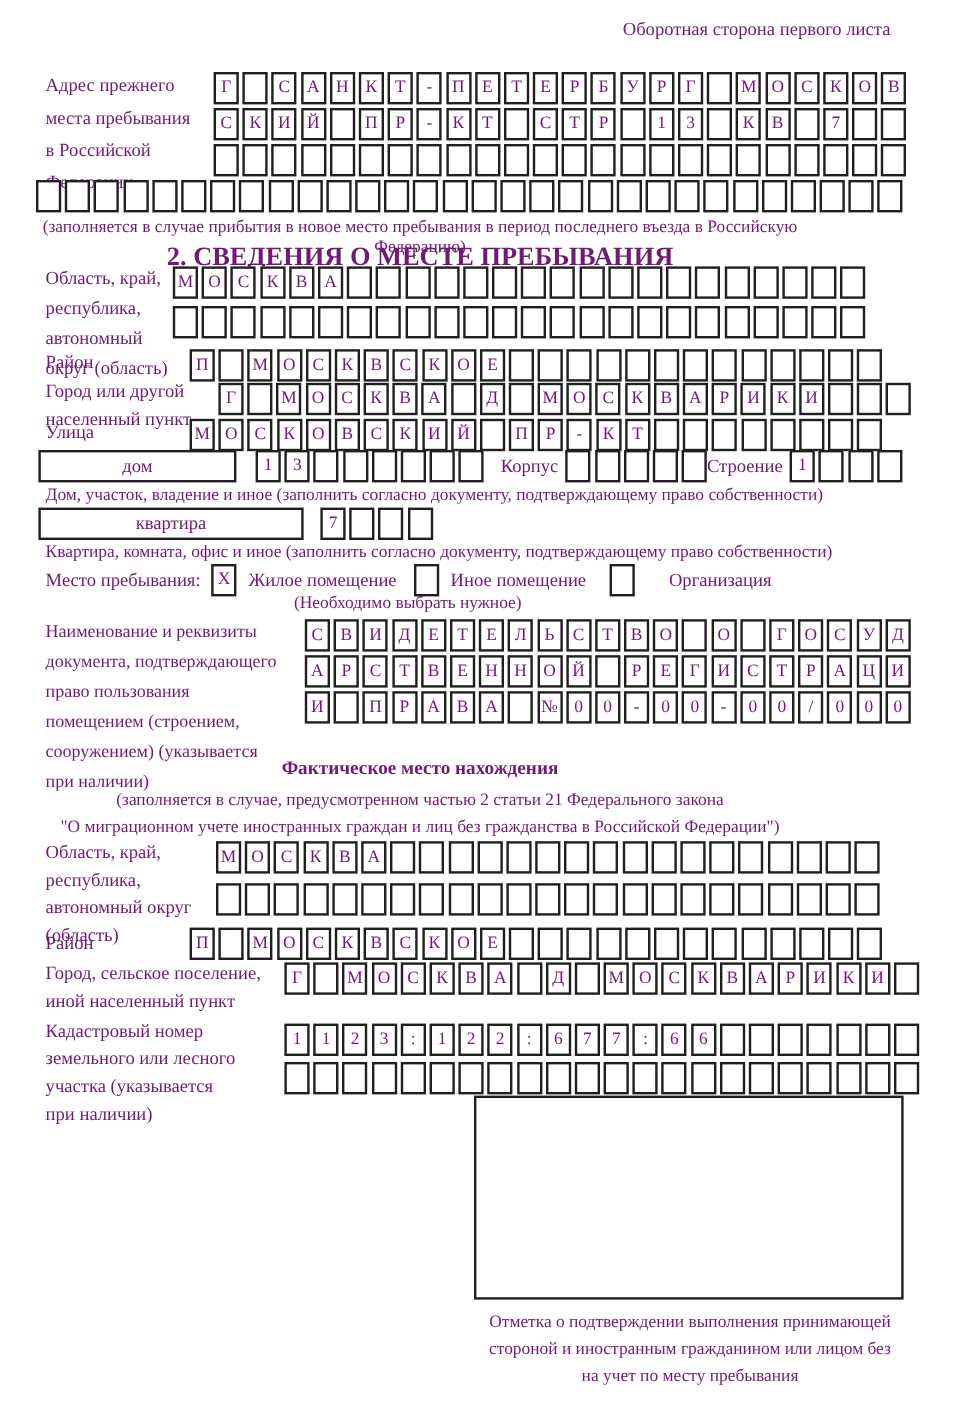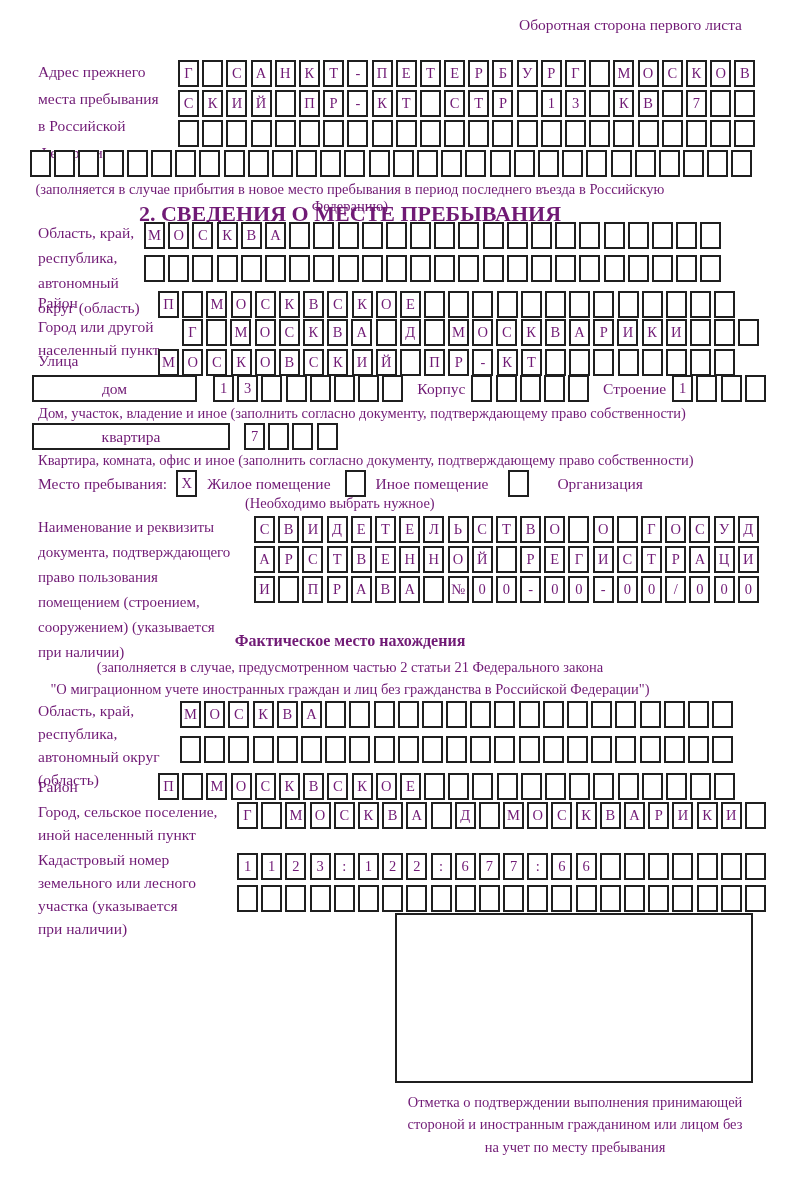--- a/index.html
+++ b/index.html
@@ -328,32 +328,32 @@
         <span class="cell"></span>
       </span>
     <span style="margin-left:14px">Корпус</span>
     <span class="boxrow" style="margin-left:6px">
         <span class="cell"></span>
         <span class="cell"></span>
         <span class="cell"></span>
         <span class="cell"></span>
         <span class="cell"></span>
       </span>
-    <span style="margin-left:14px">Строение</span>
+    <span style="">Строение</span>
     <span class="boxrow" style="margin-left:6px">
         <span class="cell">1</span>
         <span class="cell"></span>
         <span class="cell"></span>
         <span class="cell"></span>
       </span>
   </div>
   <div class="abs note" style="left:38px;top:405px">Дом, участок, владение и иное (заполнить согласно документу, подтверждающему право собственности)</div>
 
   <div class="abs row" style="left:32px;top:423px">
-    <span class="labelbox" style="width:198px">квартира</span>
+    <span class="labelbox" style="width:221px">квартира</span>
     <span class="boxrow" style="margin-left:14px">
         <span class="cell">7</span>
         <span class="cell"></span>
         <span class="cell"></span>
         <span class="cell"></span>
       </span>
   </div>
   <div class="abs note" style="left:38px;top:452px">Квартира, комната, офис и иное (заполнить согласно документу, подтверждающему право собственности)</div>
 
   <div class="abs row" style="left:38px;top:470px">

